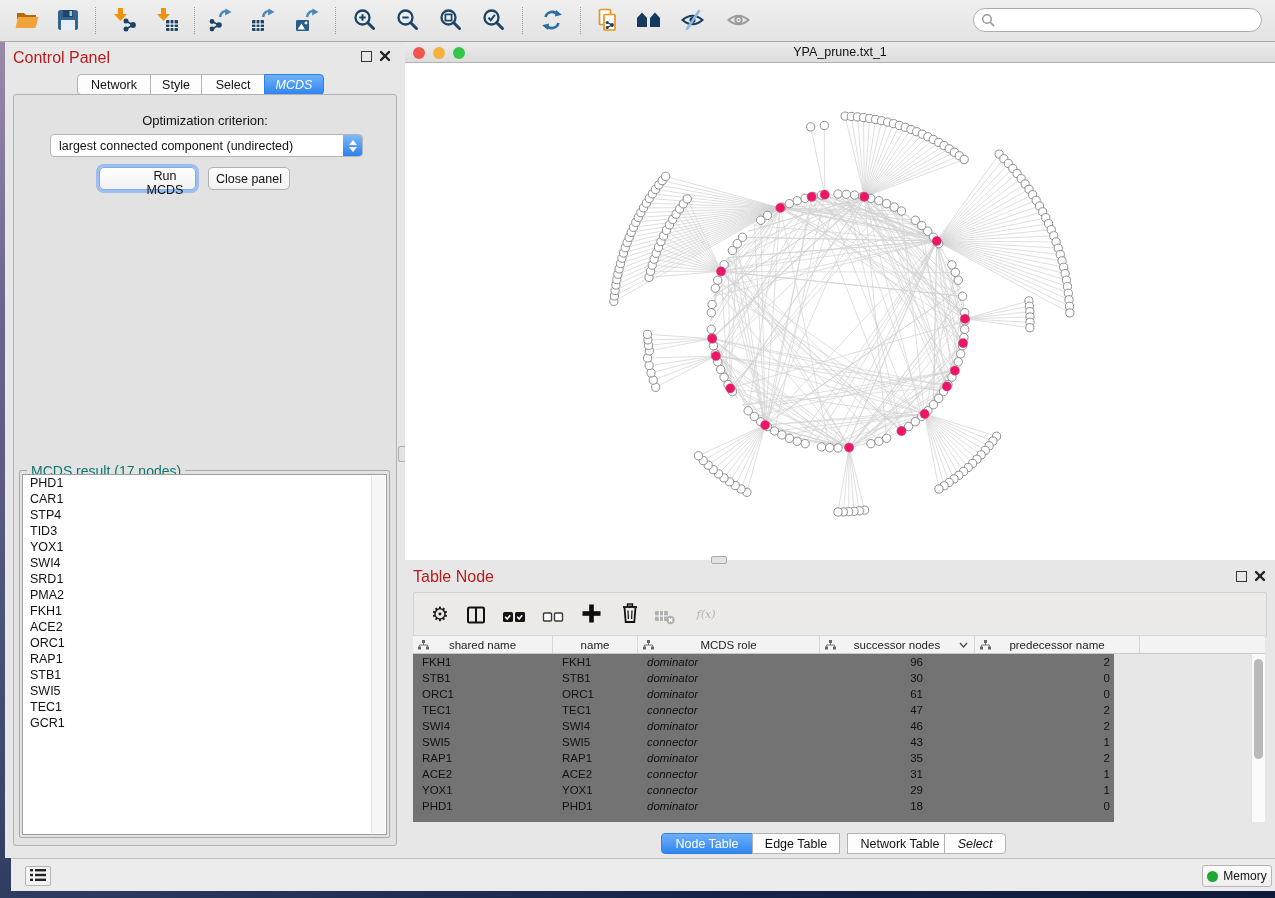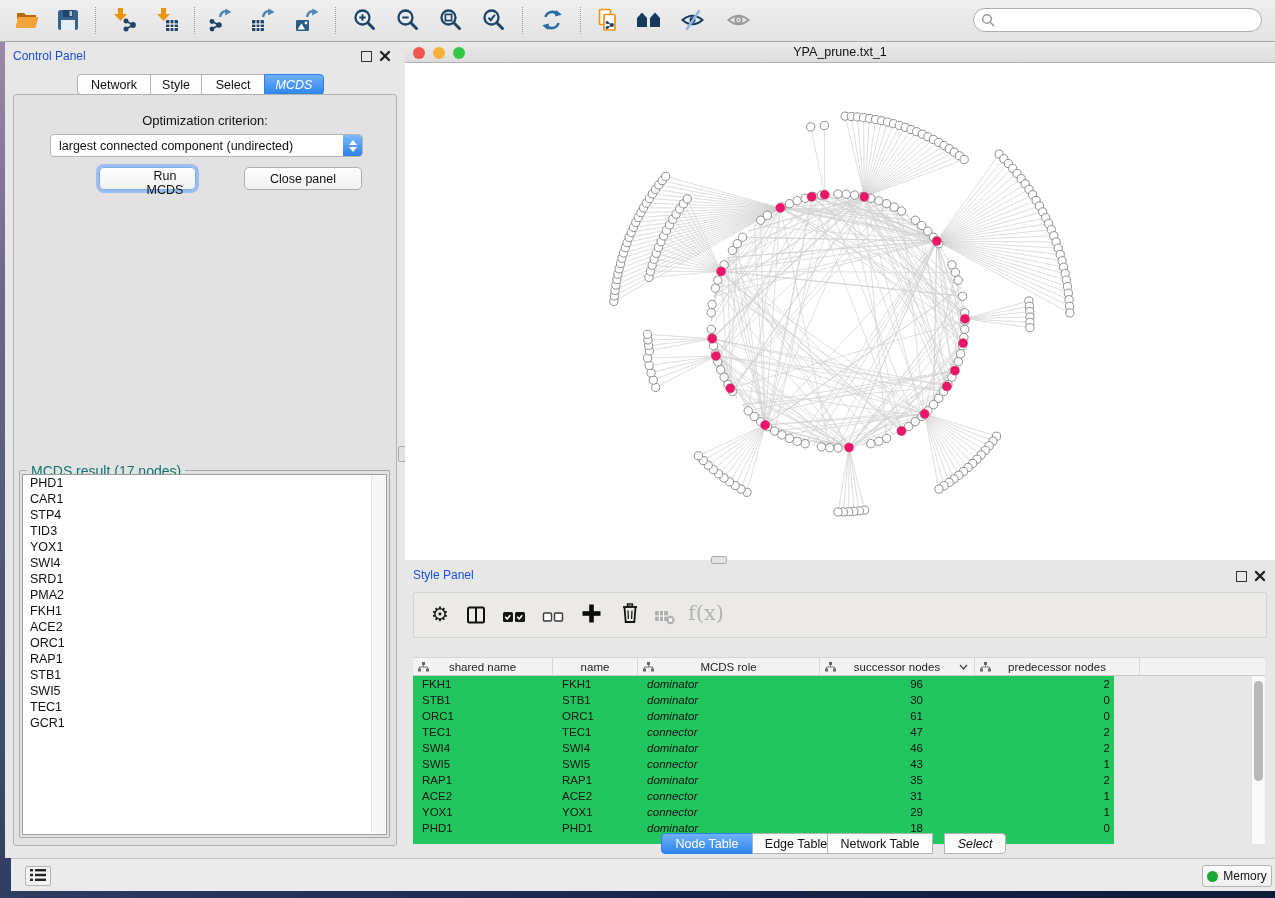--- a/index.html
+++ b/index.html
@@ -10,60 +10,60 @@
     background:linear-gradient(#efefef,#e3e3e3);border-bottom:1px solid #a8a8a8;z-index:5;}
   .tbtn{position:absolute;top:6px;width:32px;height:30px;border:none;background:transparent;padding:1px;cursor:default;}
   .tsep{position:absolute;top:7px;height:27px;border-left:1px dotted #9a9a9a;width:0;}
   #search-box{position:absolute;left:973px;top:8px;width:289px;height:24px;background:#fff;
     border:1px solid #adadad;border-radius:13px;display:flex;align-items:center;padding-left:7px;box-sizing:border-box;}
   #search-box input{border:none;outline:none;flex:1;font-size:12px;background:transparent;height:18px;margin-left:4px;}
   
   #app-main{position:absolute;left:5px;top:41px;width:1270px;height:817px;background:#e7e7e7;}
   #status-bar{position:absolute;left:11px;top:858px;width:1270px;height:32px;background:#ebebeb;border-top:1px solid #c2c2c2;}
   
-  .panel-title{position:absolute;font-size:12px;color:#1d4ed8;}
+  .panel-title{position:absolute;font-size:16px;color:#b91c1c;}
   .win-float{position:absolute;width:11px;height:11px;border:1.6px solid #333;background:transparent;box-sizing:border-box;}
   .win-close{position:absolute;width:12px;height:12px;}
   .seg-btn{height:21px;line-height:21px;text-align:center;font-size:12.5px;color:#111;background:#fdfdfd;
     border:1px solid #b3b3b3;box-sizing:border-box;display:inline-block;position:absolute;top:0;}
   .seg-btn.first{border-radius:4px 0 0 4px;}
   .seg-btn.last{border-radius:0 4px 4px 0;font-style:italic;}
   .seg-btn.active{background:linear-gradient(#6fb0f8,#2f85f1);color:#fff;border-color:#2f7fe8;}
   #cp-panel{position:absolute;left:13px;top:94px;width:379px;height:752px;background:#e2e2e2;
     border:1px solid #b1b1b1;border-radius:3px;box-sizing:border-box;}
   #cp-optlabel{position:absolute;left:13px;top:113px;width:379px;text-align:center;font-size:13px;color:#111;}
   #cp-select{position:absolute;left:45px;top:134px;width:313px;height:23px;background:#fff;border:1px solid #b5b5b5;
     border-radius:4px;box-sizing:border-box;display:flex;align-items:center;}
   #cp-select .sel-text{flex:1;font-size:12.5px;padding-left:8px;color:#111;white-space:nowrap;overflow:hidden;}
   #cp-select .stepper{width:19px;height:21px;border-radius:0 3px 3px 0;background:linear-gradient(#7db9f8,#2e80ee);
     display:flex;flex-direction:column;align-items:center;justify-content:center;gap:2px;}
   .tri-up{width:0;height:0;border-left:4px solid transparent;border-right:4px solid transparent;border-bottom:5px solid #fff;}
   .tri-dn{width:0;height:0;border-left:4px solid transparent;border-right:4px solid transparent;border-top:5px solid #fff;}
   .cbtn{position:absolute;top:167px;height:23px;background:linear-gradient(#ffffff,#f1f1f1);border:1px solid #b0b0b0;
     border-radius:5px;font-size:12.5px;color:#111;box-sizing:border-box;font-family:inherit;}
   #btn-run{left:94px;width:97px;box-shadow:0 0 0 3px rgba(110,165,245,.6);border-color:#7aaef2;padding-left:41px;}
-  #btn-close{left:203px;width:118px;margin-left:36px;}
+  #btn-close{left:203px;width:82px;}
   #cp-fieldset{position:absolute;left:14px;top:470px;width:371px;height:368px;border:1px solid #a8a8a8;border-radius:2px;box-sizing:border-box;}
   #cp-legend{position:absolute;left:22px;top:463px;background:#e2e2e2;padding:0 4px;font-size:14px;color:#0f766e;}
   #cp-list{position:absolute;left:17px;top:474px;width:365px;height:361px;background:#fff;border:1px solid #9d9d9d;
     box-sizing:border-box;overflow:hidden;}
   .mcds-item{font-size:12.5px;line-height:16px;padding-left:7px;color:#111;}
   #cp-list-scroll{position:absolute;right:1px;top:1px;width:13px;height:357px;background:#f6f6f6;border-left:1px solid #e4e4e4;}
   #v-grip{position:absolute;left:398px;top:446px;width:8px;height:16px;background:#e3e3e3;border:1px solid #aaa;border-radius:2px;box-sizing:border-box;}
   
   #net-titlebar{position:absolute;left:405px;top:41px;width:870px;height:22px;
     background:linear-gradient(#ececec,#dcdcdc);border-bottom:1px solid #b4b4b4;box-sizing:border-box;}
   #net-title{position:absolute;left:405px;top:45px;width:870px;text-align:center;font-size:12.5px;color:#111;}
   .tl{position:absolute;top:47px;width:12px;height:12px;border-radius:50%;}
   #net-canvas{position:absolute;left:405px;top:63px;width:870px;height:497px;background:#fff;}
   #h-grip{position:absolute;left:711px;top:556px;width:16px;height:8px;background:#e3e3e3;border:1px solid #aaa;border-radius:2px;box-sizing:border-box;z-index:3;}
   
   #tp-bg{position:absolute;left:405px;top:560px;width:870px;height:298px;background:#e7e7e7;}
   .tp-icon{position:absolute;top:602px;width:24px;height:24px;border:none;background:transparent;padding:0;}
-  #fx-label{font-family:"DejaVu Serif","Liberation Serif",serif;font-size:21px;color:#b3b3b3;}
+  #fx-label{font-family:"DejaVu Serif","Liberation Serif",serif;font-style:italic;font-size:11px;color:#b3b3b3;}
   #tp-header{position:absolute;left:0;top:0;height:19px;width:852px;background:#f3f3f3;
     border-top:1px solid #d4d4d4;border-bottom:1px solid #c8c8c8;box-sizing:border-box;display:flex;}
   .hcell{position:relative;height:17px;border-right:1px solid #d8d8d8;font-size:11.5px;color:#222;
     display:flex;align-items:center;justify-content:center;box-sizing:border-box;}
   .hcell .hicon{position:absolute;left:5px;top:4px;}
   .hcell .sort{position:absolute;right:6px;top:6px;}
   .trow{display:flex;height:16px;align-items:center;}
   .tcell{font-size:11.5px;color:#111;box-sizing:border-box;white-space:nowrap;overflow:hidden;}
   .c1{width:140px;padding-left:9px;}
   .c2{width:85px;padding-left:9px;}
@@ -918,21 +918,21 @@
         <circle cx="325.29789178813394" cy="325.299746557617" r="4.6" fill="#ed1566" stroke="#c94b7d" stroke-width="0.5"></circle>
         <circle cx="310.9197646158335" cy="293.00594418875886" r="4.6" fill="#ed1566" stroke="#c94b7d" stroke-width="0.5"></circle>
         <circle cx="307.2359552698206" cy="275.67498382192827" r="4.6" fill="#ed1566" stroke="#c94b7d" stroke-width="0.5"></circle>
         <circle cx="316.09588361154005" cy="208.37714668186226" r="4.6" fill="#ed1566" stroke="#c94b7d" stroke-width="0.5"></circle>
       </g>
     </svg>
 </div>
 <div id="h-grip"></div>
 
 <div id="tp-bg">
-  <span class="panel-title" style="left:8px;top:8px">Style Panel</span>
+  <span class="panel-title" style="left:8px;top:8px">Table Node</span>
   <span class="win-float" style="left:831px;top:11px"></span>
   <svg class="win-close" style="position:absolute;left:849px;top:10px" width="12" height="12" viewBox="0 0 12 12">
     <line x1="2" y1="2" x2="10" y2="10" stroke="#222" stroke-width="2.4" stroke-linecap="round"></line>
     <line x1="10" y1="2" x2="2" y2="10" stroke="#222" stroke-width="2.4" stroke-linecap="round"></line>
   </svg>
 
   <div style="position:absolute;left:8px;top:32px;width:854px;height:46px;background:#ebeae7;border:1px solid #d2d2d2;border-radius:2px;box-sizing:border-box"></div>
   <button class="tp-icon" style="left:23px;top:42px;font-size:20px;line-height:22px;color:#1a1a1a">⚙</button>
   <button class="tp-icon" style="left:59px;top:44px">
     <svg width="20" height="20" viewBox="0 0 20 20">
@@ -981,21 +981,21 @@
       <g stroke="#fff" stroke-width="1.3">
           <line x1="14.8" y1="9.3" x2="18.2" y2="12.7"></line>
           <line x1="18.2" y1="9.3" x2="14.8" y2="12.7"></line>
         </g>
     </svg>
   </button>
   <button class="tp-icon" style="left:283px;top:41px;width:36px">
     <span id="fx-label">f(x)</span>
   </button>
 
-  <div style="position:absolute;left:8px;top:97px;width:701px;height:187px;background:#22c55e">
+  <div style="position:absolute;left:8px;top:75px;width:701px;height:187px;background:#737373">
     <div id="tp-header">
       <div class="hcell" style="width:140px">
         <svg class="hicon" width="11" height="10" viewBox="0 0 11 10">
             <rect x="4" y="0" width="3" height="3" fill="#666"></rect>
             <rect x="0" y="6.5" width="3" height="3" fill="#666"></rect>
             <rect x="8" y="6.5" width="3" height="3" fill="#666"></rect>
             <path d="M5.5 3 v2 M1.5 6.5 v-1.5 h8 v1.5" stroke="#666" stroke-width="0.9" fill="none"></path>
           </svg>
         <span>shared name</span>
       </div>
@@ -1023,21 +1023,21 @@
             <polyline points="1,1 4.5,5 8,1" stroke="#444" stroke-width="1.3" fill="none"></polyline>
           </svg>
       </div>
       <div class="hcell" style="width:165px">
         <svg class="hicon" width="11" height="10" viewBox="0 0 11 10">
             <rect x="4" y="0" width="3" height="3" fill="#666"></rect>
             <rect x="0" y="6.5" width="3" height="3" fill="#666"></rect>
             <rect x="8" y="6.5" width="3" height="3" fill="#666"></rect>
             <path d="M5.5 3 v2 M1.5 6.5 v-1.5 h8 v1.5" stroke="#666" stroke-width="0.9" fill="none"></path>
           </svg>
-        <span>predecessor nodes</span>
+        <span>predecessor name</span>
       </div>
       <div class="hcell" style="flex:1;border-right:none"></div>
     </div>
     <div id="tp-rows" style="position:absolute;left:0;top:19px;width:852px">
         <div class="trow">
           <div class="tcell c1">FKH1</div>
           <div class="tcell c2">FKH1</div>
           <div class="tcell c3">dominator</div>
           <div class="tcell c4">96</div>
           <div class="tcell c5">2</div>
@@ -1107,21 +1107,21 @@
         </div>
       </div>
     <div id="tp-scroll">
         <div id="tp-thumb"></div>
       </div>
   </div>
 
   <div style="position:absolute;left:256px;top:273px;height:21px">
     <div class="seg-btn first active" style="left:0;width:92px">Node Table</div>
     <div class="seg-btn" style="left:91px;width:88px">Edge Table</div>
-    <div class="seg-btn" style="left:166px;width:106px">Network Table</div>
+    <div class="seg-btn" style="left:186px;width:106px">Network Table</div>
     <div class="seg-btn last" style="left:283px;width:62px">Select</div>
   </div>
 </div>
 
 <div id="status-bar">
   <button id="list-btn">
     <svg width="16" height="12" viewBox="0 0 16 12">
       <g fill="#222">
           <rect x="0" y="0" width="3" height="2.4"></rect>
           <rect x="0" y="4.8" width="3" height="2.4"></rect>

